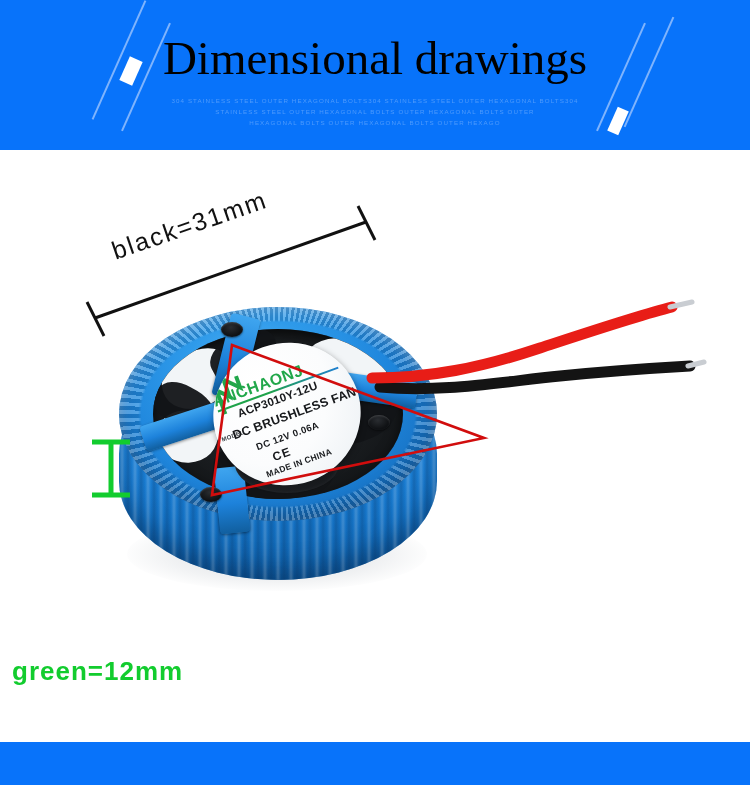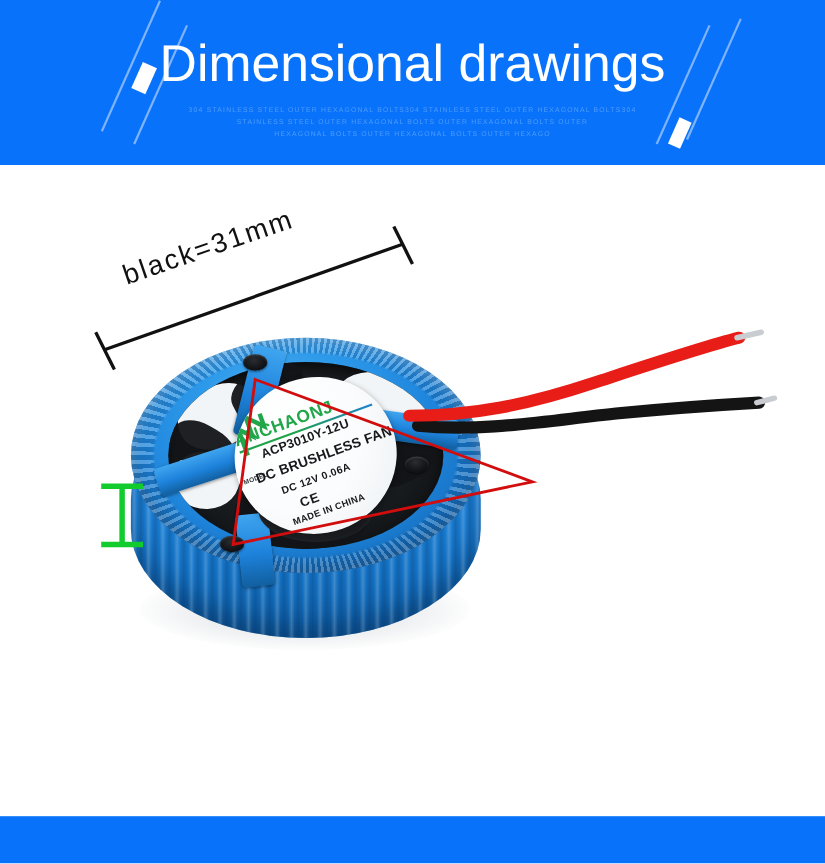--- a/index.html
+++ b/index.html
@@ -33,26 +33,26 @@
   }
   .deco-par {
     position: absolute;
     background: #ffffff;
   }
   #banner-title {
     position: absolute;
     left: 0; top: 30px;
     width: 750px;
     text-align: center;
-    color: #ffffff;
+    color: #000000;
     font-size: 47px;
     font-weight: 300;
     letter-spacing: 0px;
     line-height: 56px;
-    font-family: Liberation Sans, sans-serif;
+    font-family: Liberation Serif, serif;
     white-space: nowrap;
   }
   #banner-subtitle {
     position: absolute;
     left: 0; top: 95px;
     width: 750px;
     text-align: center;
     color: #4f9bfc;
     font-size: 6.2px;
     letter-spacing: 1.1px;
@@ -418,16 +418,17 @@
       <line x1="111" y1="292" x2="111" y2="345" stroke="#12cc2e" stroke-width="5"></line>
       <line x1="92" y1="345" x2="130" y2="345" stroke="#12cc2e" stroke-width="5"></line>
     </g>
 
     <g>
       <polygon points="232,195 484,288 212,345" fill="none" stroke="#d10d0d" stroke-width="2.6"></polygon>
     </g>
   </svg>
 
   <div class="ann-label" id="label-black">black=31mm</div>
+  <div class="ann-label" id="label-green">green=12mm</div>
 
 </div>
 
 <div id="footer-bar"></div>
 
 </body></html>

